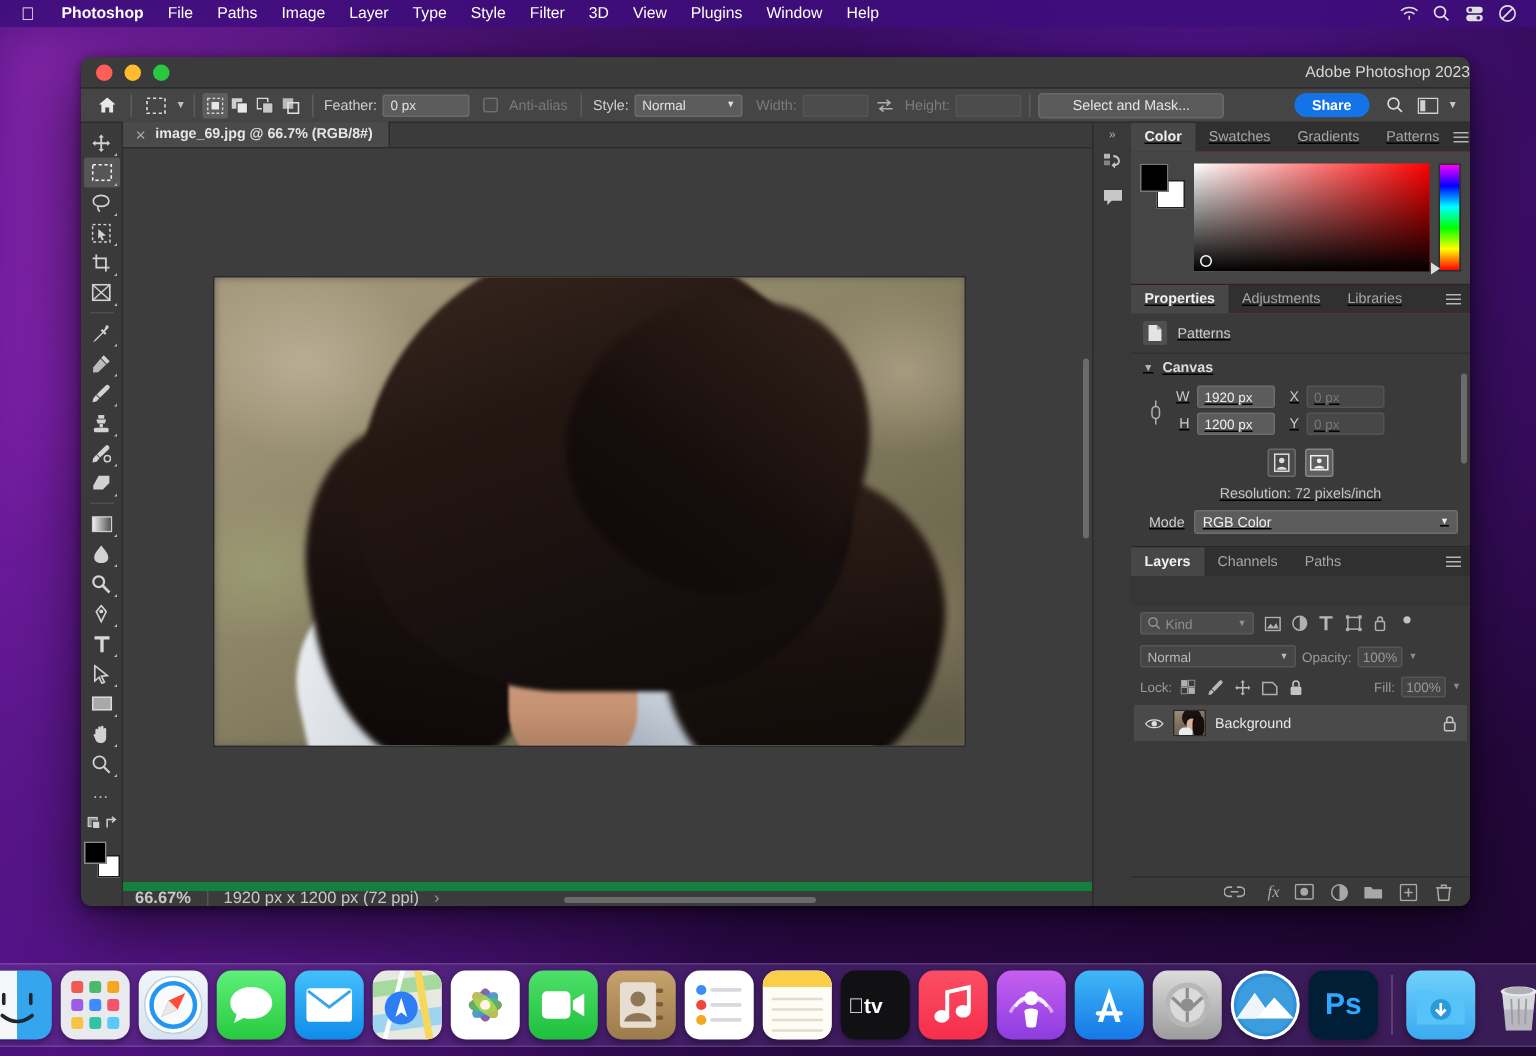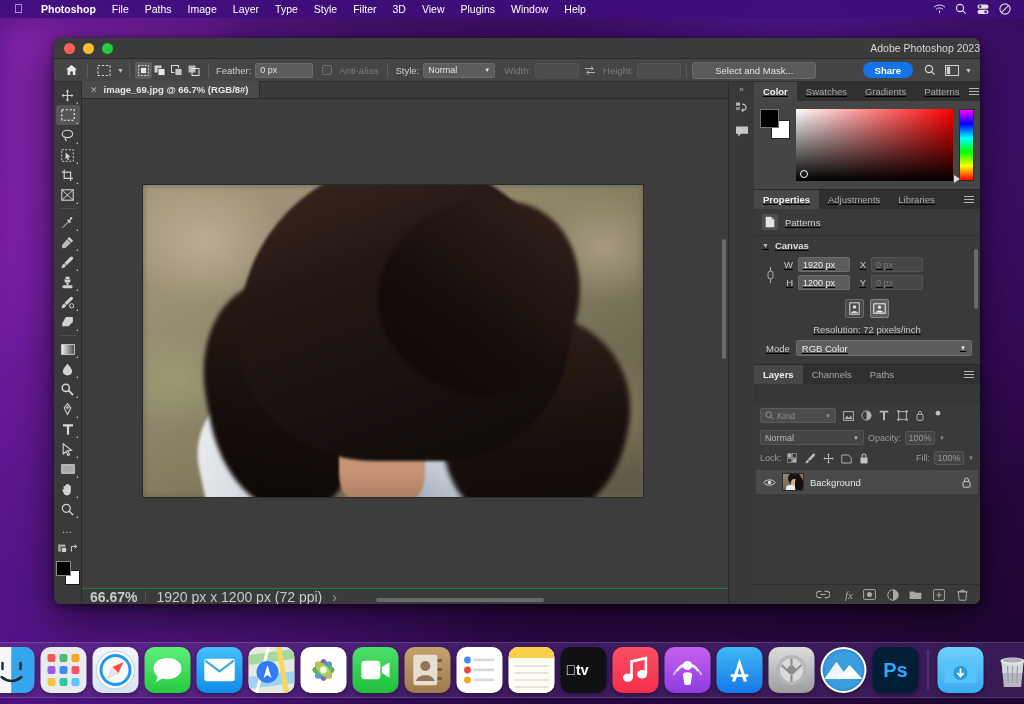--- a/index.html
+++ b/index.html
@@ -231,21 +231,21 @@
   }
   #earring {
     left:318px; top:196px; width:32px; height:62px;
     background:linear-gradient(180deg,#a58a5e,#6f5a38);
     border-radius:30% 30% 50% 50%; filter:blur(1.3px); opacity:.9;
   }
 
   
   #statusbar {
     height:16px; background:#3b3b3b; display:flex; align-items:center;
-    font-size:14px; color:#c9c9c9; border-top:1px solid #15803d; gap:0;
+    font-size:11px; color:#c9c9c9; border-top:6px solid #15803d; gap:0;
   }
   #sb-zoom { padding:0 8px; min-width:56px; font-weight:bold; }
   #sb-sep { width:1px; height:11px; background:#555; }
   #sb-dims { padding:0 10px; }
   #sb-arrow { color:#9a9a9a; }
   #hscroll-track { position:absolute; left:0; right:0; bottom:0; height:7px; }
   #hscroll-thumb { position:absolute; left:322px; bottom:2px; width:168px; height:4px; background:#6b6b6b; border-radius:2px; }
   #vscroll-thumb { position:absolute; right:2px; top:140px; width:4px; height:120px; background:#6b6b6b; border-radius:2px; }
 
   

